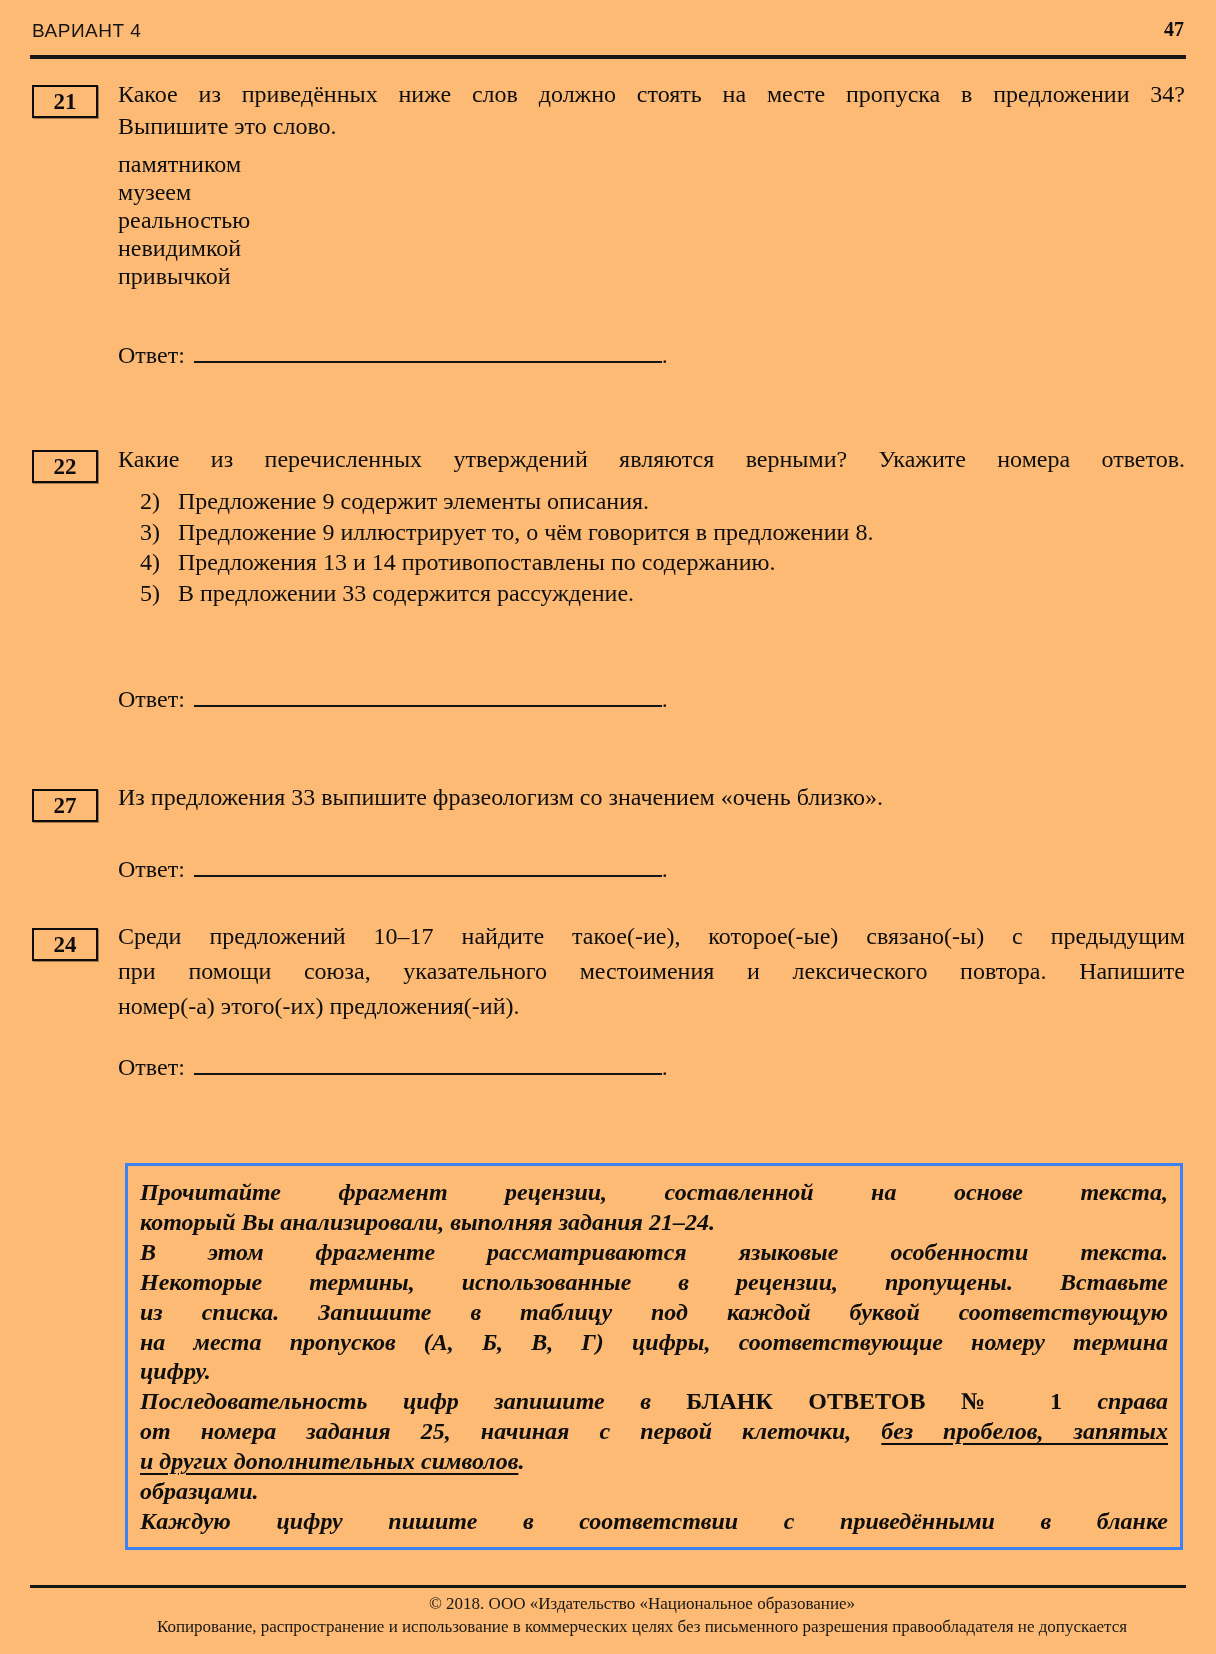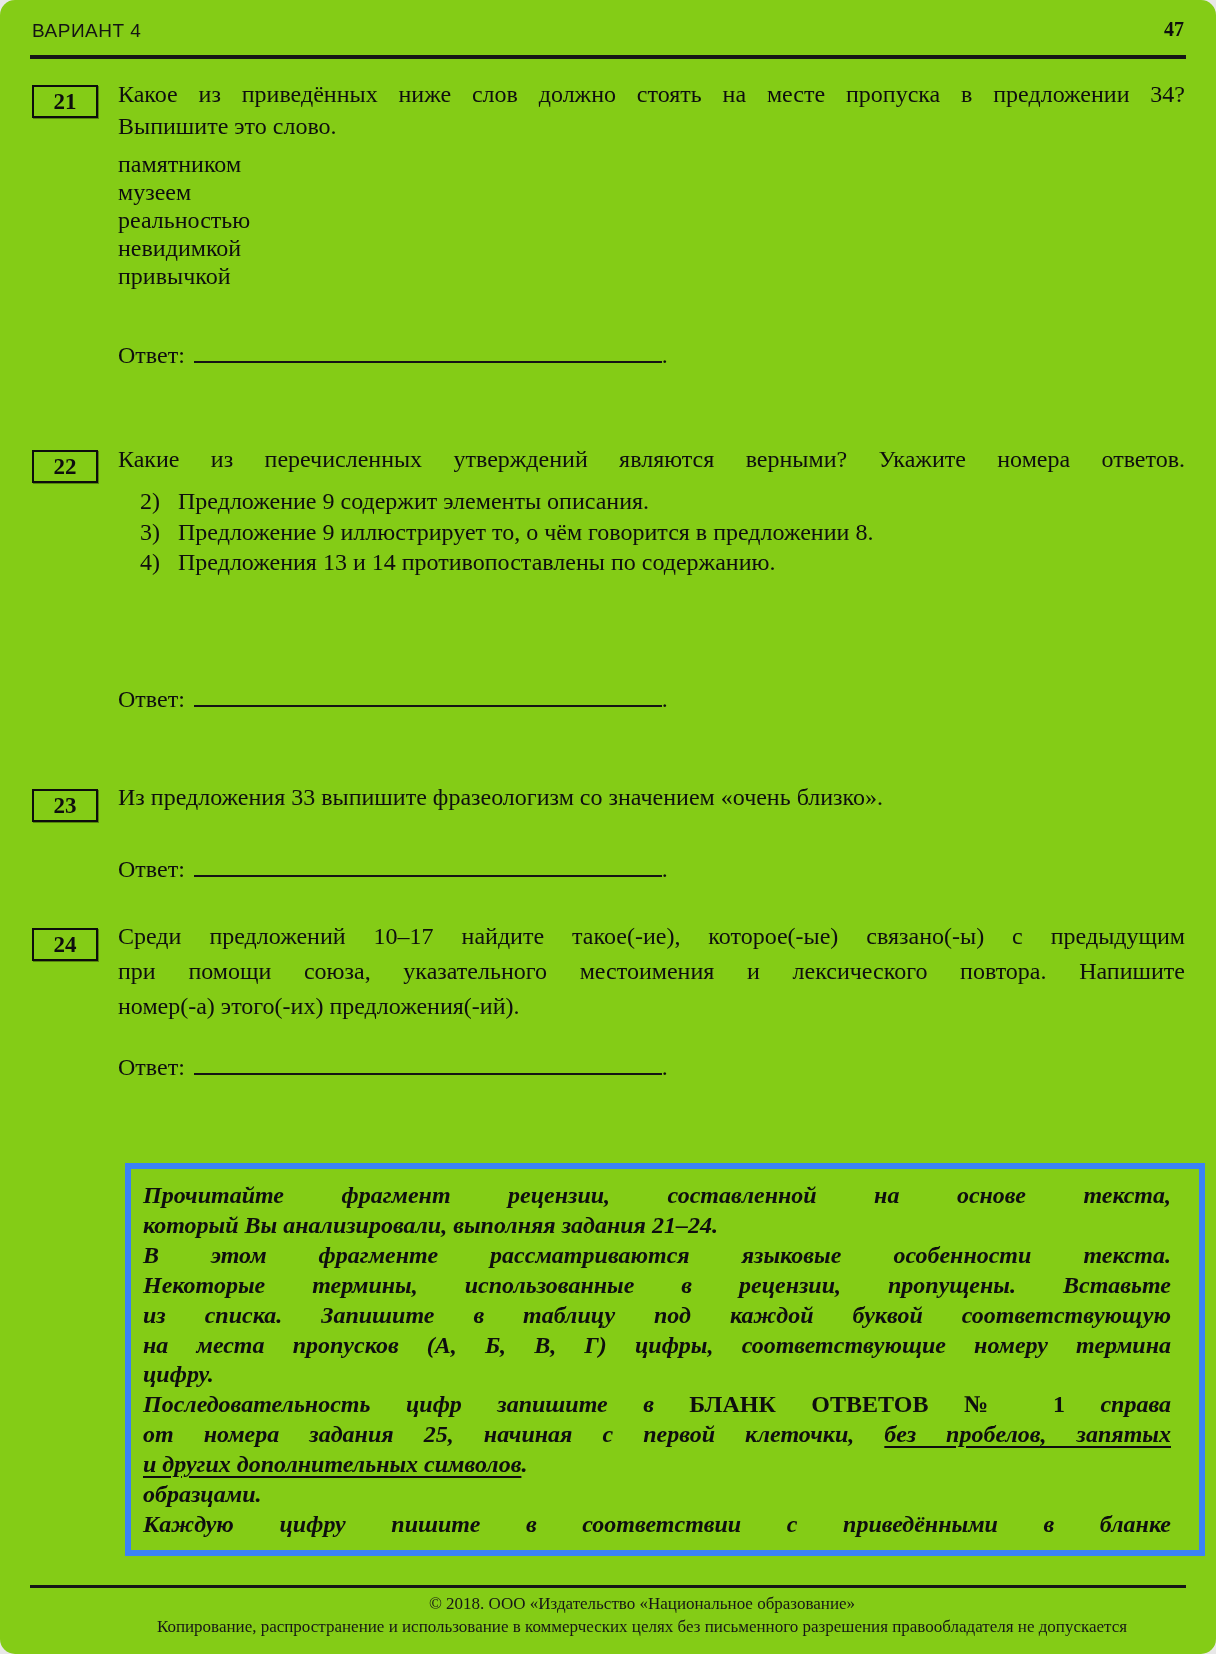--- a/index.html
+++ b/index.html
@@ -1,21 +1,20 @@
 <!DOCTYPE html>
 <html><head>
 <meta charset="utf-8">
 <style>
   html,body{margin:0;padding:0;background:#e8e8e8;}
   .page{
     position:relative;width:1216px;height:1654px;margin:0 auto;
-    background:#84cc16;color:#0e0e0e;
+    background:#fdba74;color:#0e0e0e;
     font-family:"Liberation Serif","DejaVu Serif",serif;
     overflow:hidden;
-    border-radius:15px;
   }
   
   .variant{position:absolute;left:32px;top:20px;
     font-family:"Liberation Sans","DejaVu Sans",sans-serif;
     font-size:19px;letter-spacing:.5px;color:#141414;}
   .pagenum{position:absolute;right:32px;top:18px;font-size:20px;font-weight:bold;}
   .rule{position:absolute;left:30px;width:1156px;height:4px;background:#161616;}
   .rule.top{top:55px;}
   .rule.bottom{top:1585px;height:3px;}
   
@@ -42,22 +41,22 @@
   .option{line-height:30.5px;white-space:nowrap;}
   .onum{display:inline-block;min-width:26px;margin-right:12px;}
   
   .answer{position:absolute;left:118px;width:700px;font-size:24px;white-space:nowrap;}
   .ans-21{top:338px}.ans-22{top:682px}.ans-23{top:852px}.ans-24{top:1050px}
   .blank{display:inline-block;width:468px;height:23px;margin-left:9px;
     border-bottom:2px solid #141414;}
   
   .ibox{
     position:absolute;left:125px;top:1163px;width:1028px;
-    border:6px solid #3b82f6;
-    padding:12px 28px 10px 12px;
+    border:3px solid #3b82f6;
+    padding:12px 12px 10px 12px;
     font-size:24px;font-weight:bold;font-style:italic;
     line-height:29.9px;
   }
   .ibox .u{text-decoration:underline;text-decoration-thickness:2px;text-underline-offset:4px;}
   .ibox .up{font-style:normal;}
   
   .footer{position:absolute;left:0;top:1592px;width:1216px;text-align:center;
     font-size:17px;line-height:23px;color:#161616;margin-left:34px;}
 </style>
 </head>
@@ -86,26 +85,27 @@
   </div>
 
   <div class="qbox q22-box">22</div>
   <div class="qtext q22-text">
       <div class="tline j"><span>Какие из перечисленных утверждений являются верными? Укажите номера ответов.</span></div>
     </div>
   <div class="options">
       <div class="option"><span class="onum">2)</span><span>Предложение 9 содержит элементы описания.</span></div>
       <div class="option"><span class="onum">3)</span><span>Предложение 9 иллюстрирует то, о чём говорится в предложении 8.</span></div>
       <div class="option"><span class="onum">4)</span><span>Предложения 13 и 14 противопоставлены по содержанию.</span></div>
+      <div class="option"><span class="onum">5)</span><span>В предложении 33 содержится рассуждение.</span></div>
     </div>
   <div class="answer ans-22">
     <span>Ответ:</span><span class="blank"></span><span>.</span>
   </div>
 
-  <div class="qbox q23-box">23</div>
+  <div class="qbox q23-box">27</div>
   <div class="qtext q23-text">
       <div class="tline"><span>Из предложения 33 выпишите фразеологизм со значением «очень близко».</span></div>
     </div>
   <div class="answer ans-23">
     <span>Ответ:</span><span class="blank"></span><span>.</span>
   </div>
 
   <div class="qbox q24-box">24</div>
   <div class="qtext q24-text">
       <div class="tline j"><span>Среди предложений 10–17 найдите такое(-ие), которое(-ые) связано(-ы) с предыдущим</span></div>

